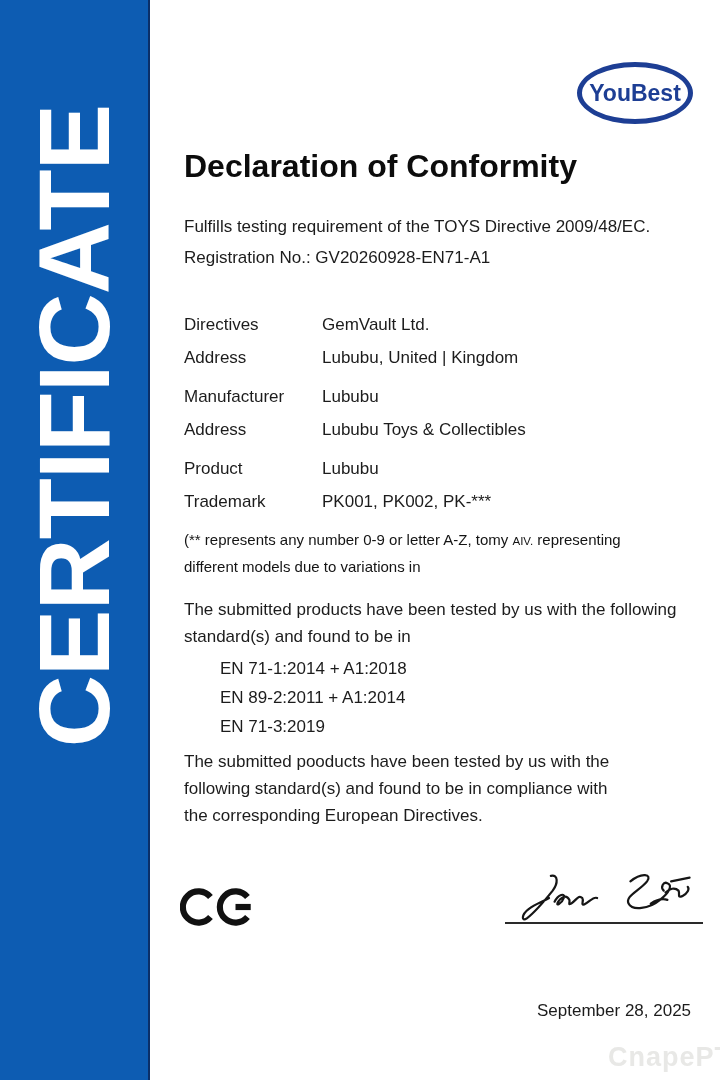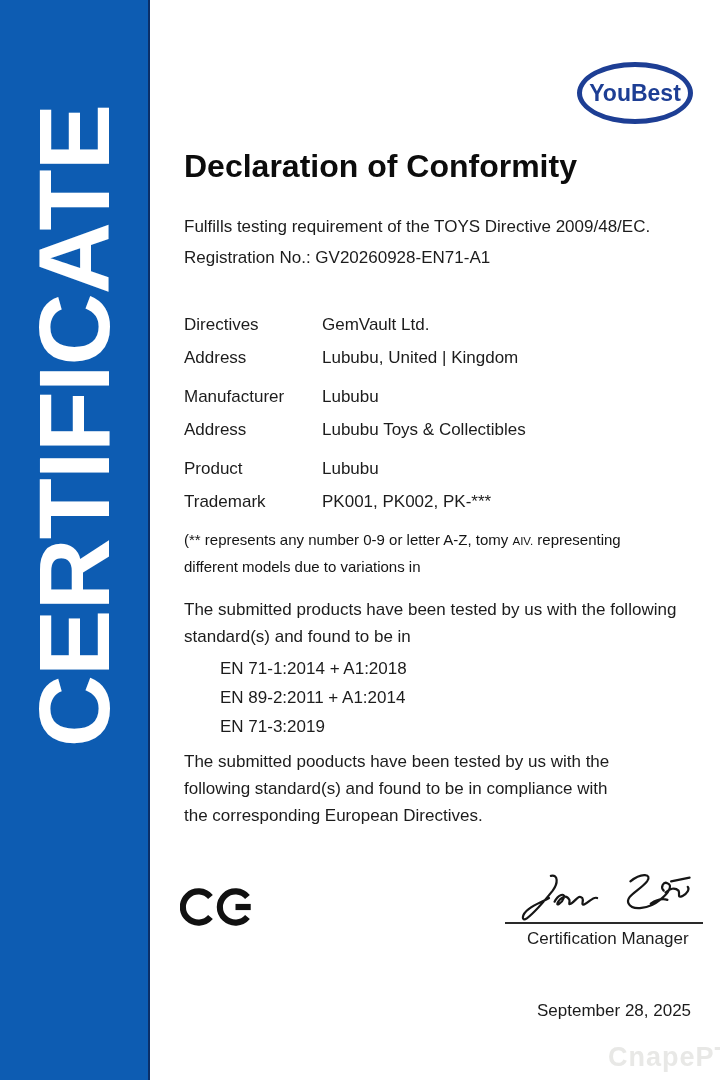--- a/index.html
+++ b/index.html
@@ -138,19 +138,18 @@
                M46,32 C50,24 58,22 56,28 C54,34 46,38 50,32 C56,24 60,26 62,30 C63,33 60,36 64,34
                C70,30 72,24 76,28 C78,31 74,36 78,35 C84,32 88,26 92,28" stroke="#161616" stroke-width="2.4" stroke-linecap="round" stroke-linejoin="round"></path>
       <path d="M128,10 C140,0 152,2 146,10 C138,20 122,26 126,34 C130,42 148,40 160,30
                C170,22 174,14 168,12 C164,10 160,16 164,20
                M150,34 C156,30 162,28 168,30
                M166,22 C170,18 176,16 180,20 C182,24 178,28 184,26 C190,23 192,18 190,16
                M172,10 L192,6" stroke="#161616" stroke-width="2.4" stroke-linecap="round" stroke-linejoin="round"></path>
     </svg>
   </div>
   <div class="sig-line"></div>
-  <div class="sig-role">Certification Manager</div>
 
   <div class="footer-date">September 28, 2025</div>
 
   <div class="watermark">CnapePT</div>
 
 </div>
 
 </body></html>

